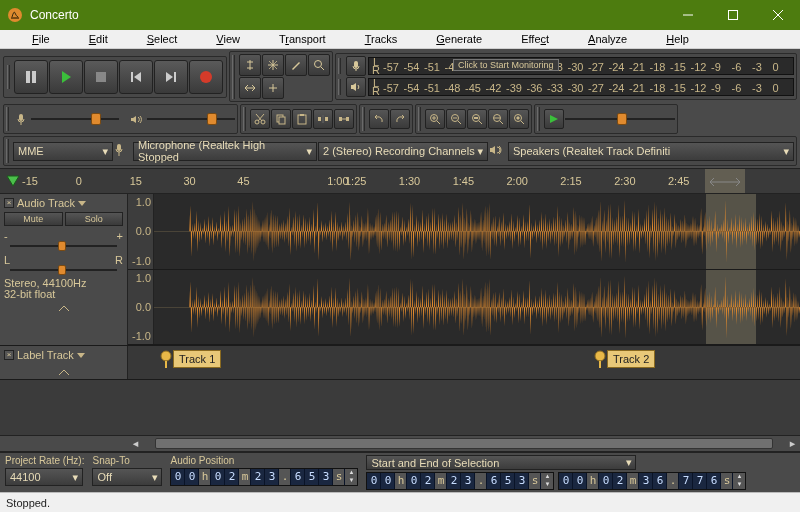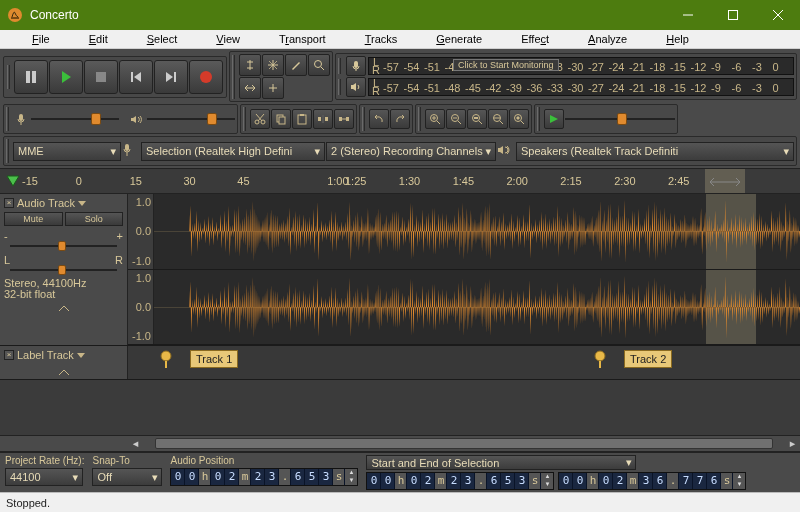--- a/index.html
+++ b/index.html
@@ -73,21 +73,21 @@
 .wave { flex:1; position:relative; background:#2a2a2a; overflow:hidden; }
 .wave .mid { position:absolute; left:0; right:0; top:50%; height:1px; background:#4a4438; }
 .wave .sel { position:absolute; top:0; bottom:0; background: rgba(170,160,130,0.35); }
 .wave svg { position:absolute; inset:0; width:100%; height:100%; }
 
 
 .labellane { display:flex; height:34px; border-bottom:1px solid #1a1a1a; }
 .labelbody { flex:1; background:#383838; position:relative; }
 .labelflag { position:absolute; top:4px; height:18px; display:flex; align-items:center; }
 .labelflag .pin { width:12px; height:18px; }
-.labelflag .tag { background:#e8c878; border:1px solid #8a6a20; color:#222; font-size:11px; padding:2px 5px; margin-left:18px; }
+.labelflag .tag { background:#e8c878; border:1px solid #8a6a20; color:#222; font-size:11px; padding:2px 5px; margin-left:1px; }
 
 
 .hsb { height:17px; background:#4a4a4a; display:flex; border-top:1px solid #222; border-bottom:1px solid #222; }
 .hsb .pad { width:128px; }
 .hsb .track { flex:1; display:flex; align-items:center; padding:0 12px; }
 .hsb .thumb { height:11px; background:#707070; border:1px solid #333; border-radius:2px; }
 .hsb .arrow { width:15px; display:flex; align-items:center; justify-content:center; color:#ccc; }
 
 
 .selbar { background:#4a4a4a; border-top:1px solid #222; padding:2px 5px; display:flex; align-items:flex-start; gap:8px; color:#d8c89a; }
@@ -419,30 +419,30 @@
         </div>
       <div class="hslider" style="width:110px">
           <div class="thumb" style="left:52px"></div>
         </div>
     </div>
   </div>
 
   <div class="tbrow">
     <div class="tbar" style="flex:1">
       <div class="grip"></div>
-      <div class="combo" style="width:108px">
+      <div class="combo" style="width:100px">
           <span>MME</span>
           <span class="arrow">▾</span>
         </div>
       <div class="ico" style="width:18px"><svg width="10" height="14">
             <rect x="3" y="1" width="4" height="7" rx="2" fill="#c8b688"></rect>
             <path d="M2 6 A3 3 0 0 0 8 6 M5 9 V13" stroke="#c8b688" fill="none"></path>
           </svg></div>
       <div class="combo" style="width:184px">
-          <span>Selection (Realtek High Defini</span>
+          <span>Microphone (Realtek High Stopped</span>
           <span class="arrow">▾</span>
         </div>
       <div class="combo" style="width:170px">
           <span>2 (Stereo) Recording Channels</span>
           <span class="arrow">▾</span>
         </div>
       <div class="ico" style="width:18px"><svg width="14" height="12">
             <path d="M1 4 H3 L6 2 V10 L3 8 H1 Z" fill="#c8b688"></path>
             <path d="M8 3 A3 3 0 0 1 8 9 M10 2 A5 5 0 0 1 10 10" stroke="#c8b688" fill="none"></path>
           </svg></div>

